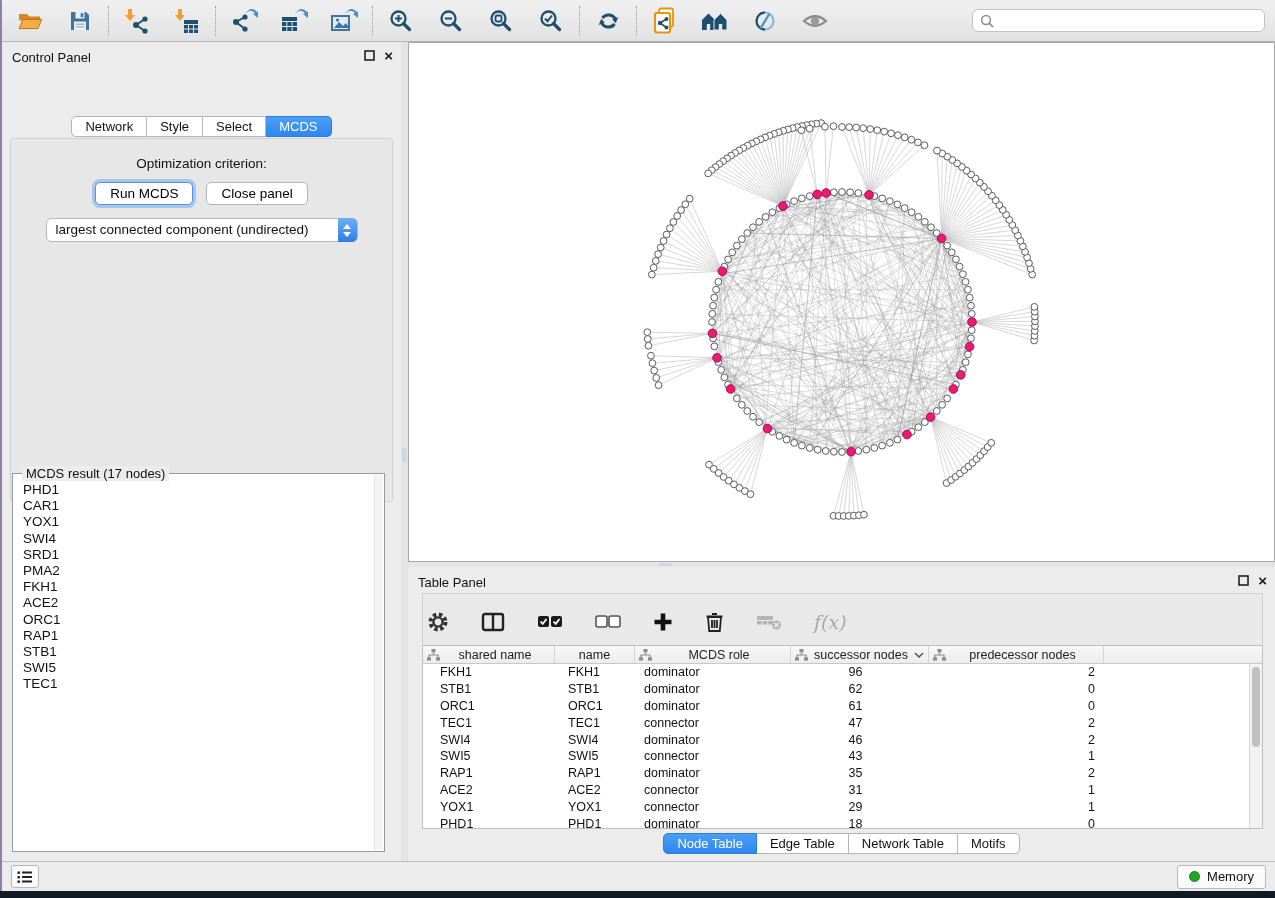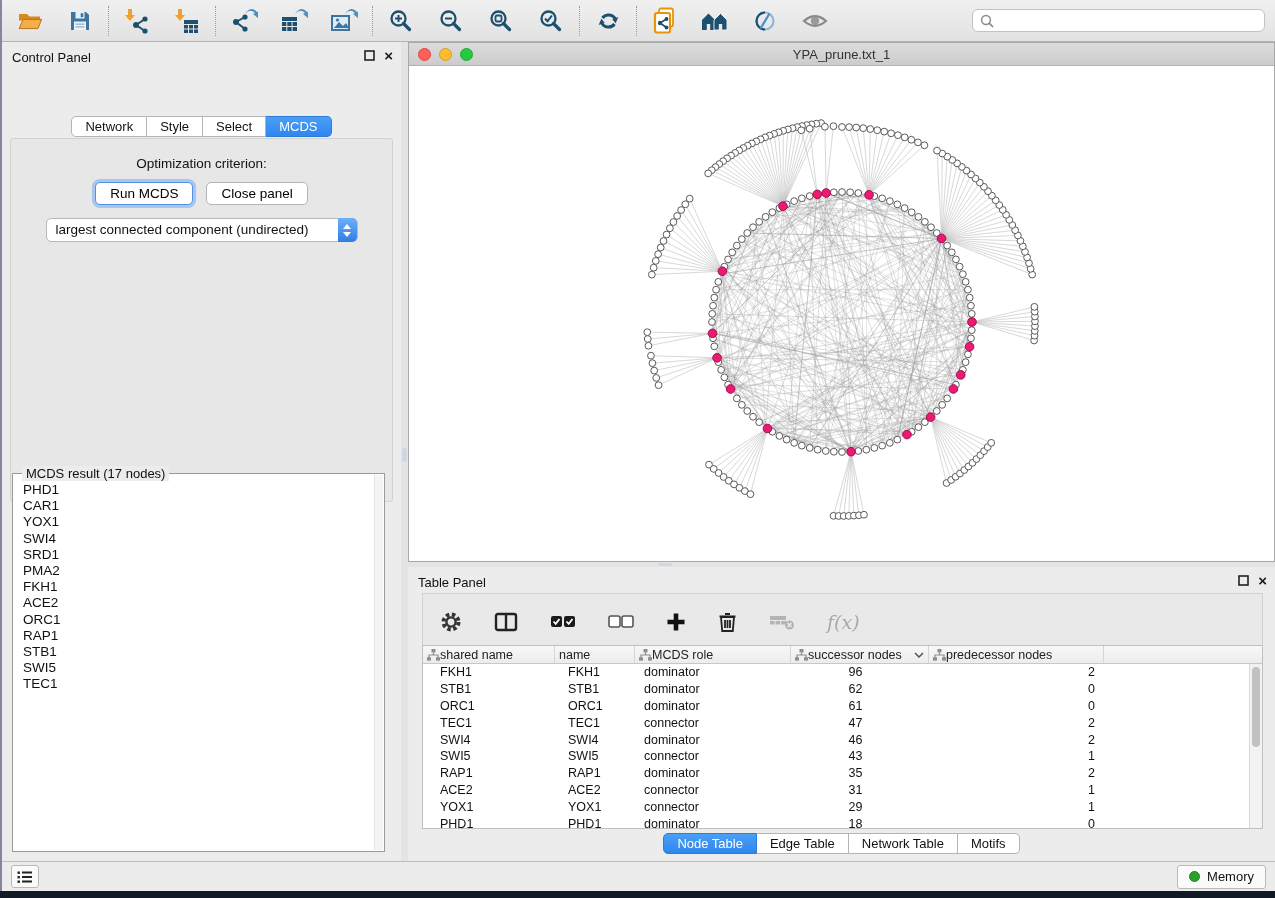--- a/index.html
+++ b/index.html
@@ -49,25 +49,25 @@
 
   
   #net-frame{position:absolute;left:406px;top:42px;right:0;height:520px;background:#fff;border:1px solid #a8a8a8}
   #net-title{height:23px;background:linear-gradient(#dcdcdc,#cccccc);border-bottom:1px solid #b0b0b0;display:flex;align-items:center;justify-content:center;font-size:13px;color:#333;position:relative}
   .lights{position:absolute;left:9px;top:5px;display:flex;gap:8px}
   .light{width:13px;height:13px;border-radius:50%}
   #net-canvas{position:absolute;left:0;right:0;top:23px;bottom:0;background:#fff}
 
   
   #table-panel{position:absolute;left:406px;top:567px;right:0;bottom:30px;background:#ececec}
-  #tp-toolbar{position:absolute;left:14px;top:26px;right:12px;height:58px;background:#e9e9e9;border:1px solid #cfcfcf;display:flex;align-items:center;gap:32px;padding-left:17px}
+  #tp-toolbar{position:absolute;left:14px;top:26px;right:12px;height:58px;background:#e9e9e9;border:1px solid #cfcfcf;display:flex;align-items:center;gap:32px;padding-left:4px}
   #table-area{position:absolute;left:14px;top:78px;right:12px;bottom:32px;background:#fff;border:1px solid #c0c0c0}
   #thead{display:flex;height:18px;background:linear-gradient(#f8f8f8,#ececec);border-bottom:1px solid #c8c8c8;align-items:center}
   .hcell{display:flex;align-items:center;height:100%;padding:0 4px;border-right:1px solid #d5d5d5;font-size:12.5px;color:#222}
-  .hcell .lbl{flex:1;}
+  .hcell .lbl{flex:1;text-align:center}
   .w0{width:132px}.w1{width:80px}.w2{width:156px}.w3{width:138px}.w4{width:175px}.wf{flex:1;border-right:none}
   #tbody{position:absolute;left:0;right:13px;top:18px;bottom:0;overflow:hidden}
   .trow{display:flex;height:16.8px;align-items:center;font-size:12.5px;color:#111}
   .tc{flex:none;white-space:nowrap;overflow:hidden}
   .tc0{width:132px;padding-left:17px}.tc1{width:80px;padding-left:13px}.tc2{width:156px;padding-left:9px}
   .tc3{width:138px;text-align:center;padding-right:9px}.tc4{width:175px;text-align:right;padding-right:9px}
   #tscroll{position:absolute;right:0;top:18px;bottom:0;width:13px;background:#f2f2f2;border-left:1px solid #d8d8d8}
   #tthumb{position:absolute;left:2px;right:2px;top:3px;height:80px;background:#c1c1c1;border-radius:5px}
   #tp-tabs{position:absolute;left:0;right:0;bottom:7px;display:flex;justify-content:center}
 
@@ -299,28 +299,20 @@
       </div>
       <div id="result-title">MCDS result (17 nodes)</div>
     </div>
   </div>
 
   <div id="v-splitter">
       <div id="v-handle"></div>
     </div>
 
   <div id="net-frame">
-    <div id="net-title">
-      <div class="lights">
-        <span class="light" style="background:#ff5f57;border:1px solid #e0443e"></span>
-        <span class="light" style="background:#febc2e;border:1px solid #d99e23"></span>
-        <span class="light" style="background:#29c93f;border:1px solid #1ea832"></span>
-      </div>
-      <span>YPA_prune.txt_1</span>
-    </div>
     <div id="net-canvas">
       <svg id="net-svg" width="867" height="495">
           <g>
             <line x1="563" y1="256" x2="433" y2="126" stroke="#999999" stroke-width="0.7" opacity="0.45"></line>
             <line x1="563" y1="256" x2="546.9198684057022" y2="193.372022366777" stroke="#999999" stroke-width="0.7" opacity="0.45"></line>
             <line x1="563" y1="256" x2="315.37248317941743" y2="311.35130790345937" stroke="#999999" stroke-width="0.7" opacity="0.45"></line>
             <line x1="563" y1="256" x2="457.3595708961442" y2="128.30265740527045" stroke="#999999" stroke-width="0.7" opacity="0.45"></line>
             <line x1="563" y1="256" x2="344.0088762292705" y2="161.23407843521647" stroke="#999999" stroke-width="0.7" opacity="0.45"></line>
             <line x1="563" y1="256" x2="561.9749111708821" y2="239.70667963664044" stroke="#999999" stroke-width="0.7" opacity="0.45"></line>
             <line x1="563" y1="256" x2="312.1290568345273" y2="208.1438081509919" stroke="#999999" stroke-width="0.7" opacity="0.45"></line>

